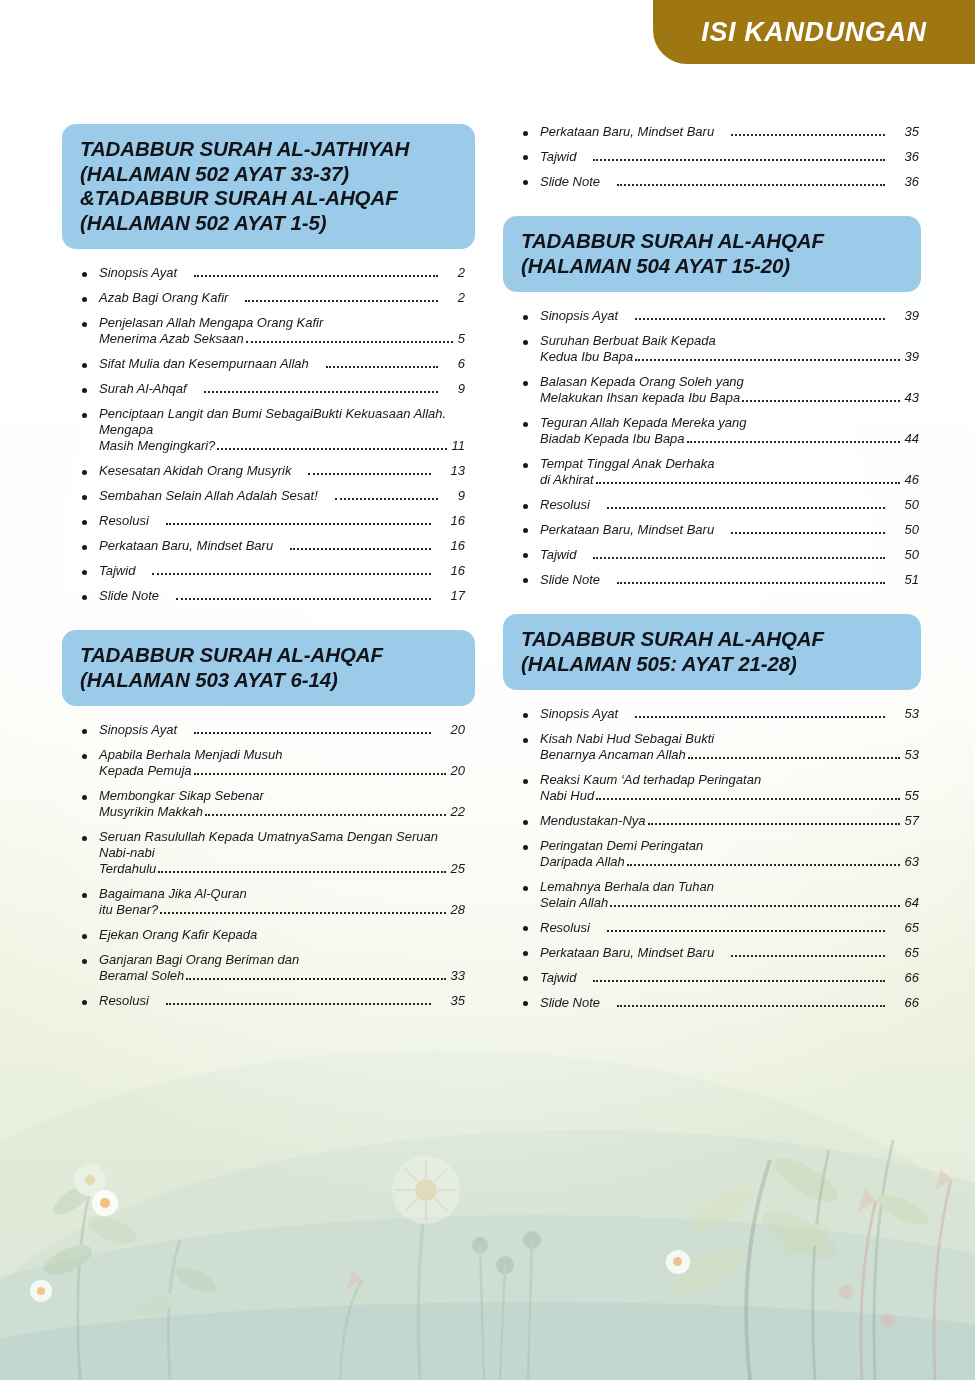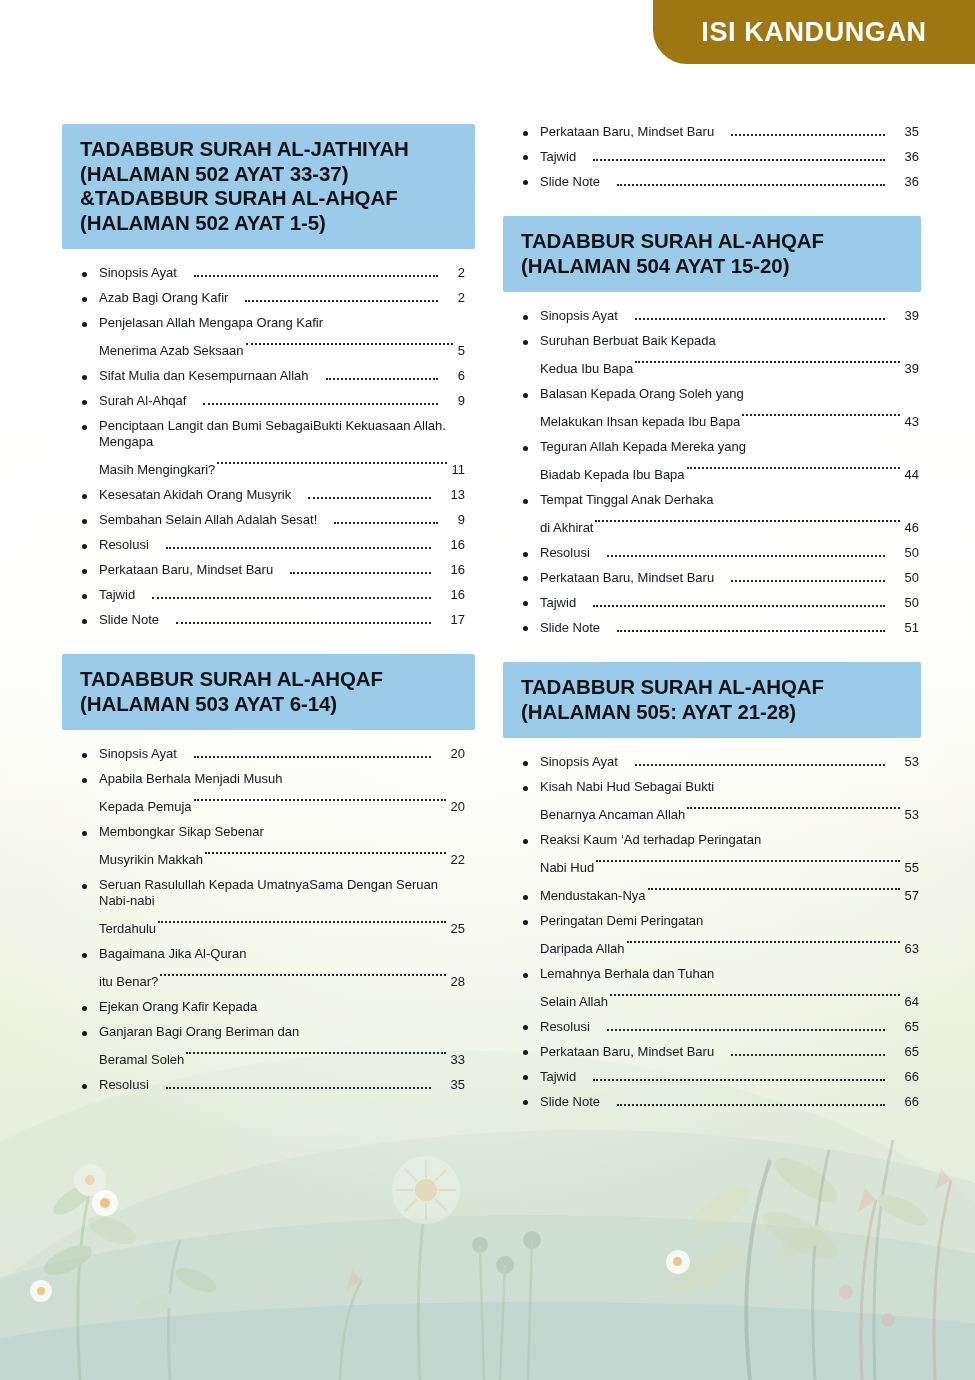--- a/index.html
+++ b/index.html
@@ -8,20 +8,21 @@
     width:975px; height:1380px;
     font-family:"Liberation Sans", sans-serif;
     overflow:hidden;
   }
 
   #page {
     position:relative;
     width:975px; height:1380px;
     background:#f4fafd;
     overflow:hidden;
+    font-style:italic;
   }
 
   
   .bg-layer { position:absolute; inset:0; pointer-events:none; }
 
   .bg-sky {
     position:absolute; left:0; top:0; width:100%; height:100%;
     background:
       linear-gradient(180deg,
         #f7fbfd 0%,
@@ -78,21 +79,21 @@
     display:flex;
     gap:0;
   }
   .col { width:487px; position:relative; }
   .col-left  { padding-left:66px; padding-right:22px; }
   .col-right { padding-left:20px; padding-right:55px; }
 
   
   .sec-head {
     background:#9ccbea;
-    border-radius:2px;
+    border-radius:14px;
     padding:13px 18px 14px 18px;
     margin-bottom:16px;
   }
   .sec-head.w-left  { width:413px; margin-left:-4px; }
   .sec-head.w-right { width:418px; margin-left:-4px; }
 
   .sec-head .line {
     font-size:20.5px;
     font-weight:bold;
     color:#111418;
@@ -138,21 +139,21 @@
     font-variant-numeric:tabular-nums;
   }
 
   
   .toc li.multi {
     display:block;
   }
   .toc li.multi .label { display:inline; }
   .toc li.multi .tail {
     display:flex;
-    margin-top:12px;
+    align-items:flex-end;
   }
   .toc li.multi .tail .tail-text { flex:0 1 auto; }
   .toc li.multi .tail .leader {
     flex:1 1 auto;
     margin:0 2px 4px 2px;
     border-bottom:2.4px dotted #23262a;
     min-width:8px; height:0;
   }
   .toc li.multi .tail .page { flex:0 0 auto; padding-left:3px; }
 </style>

